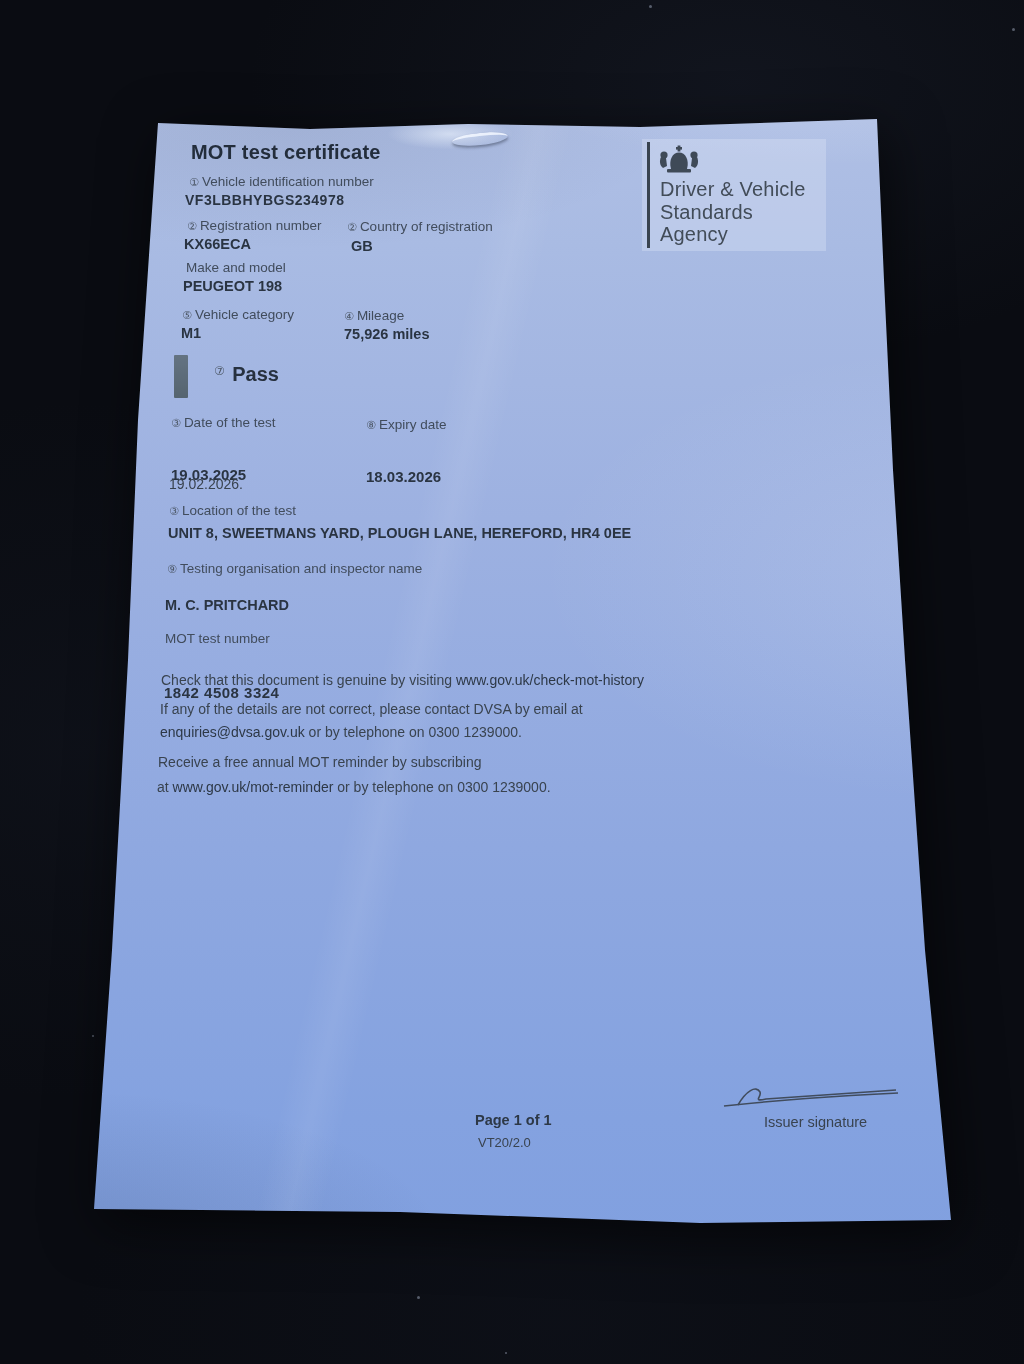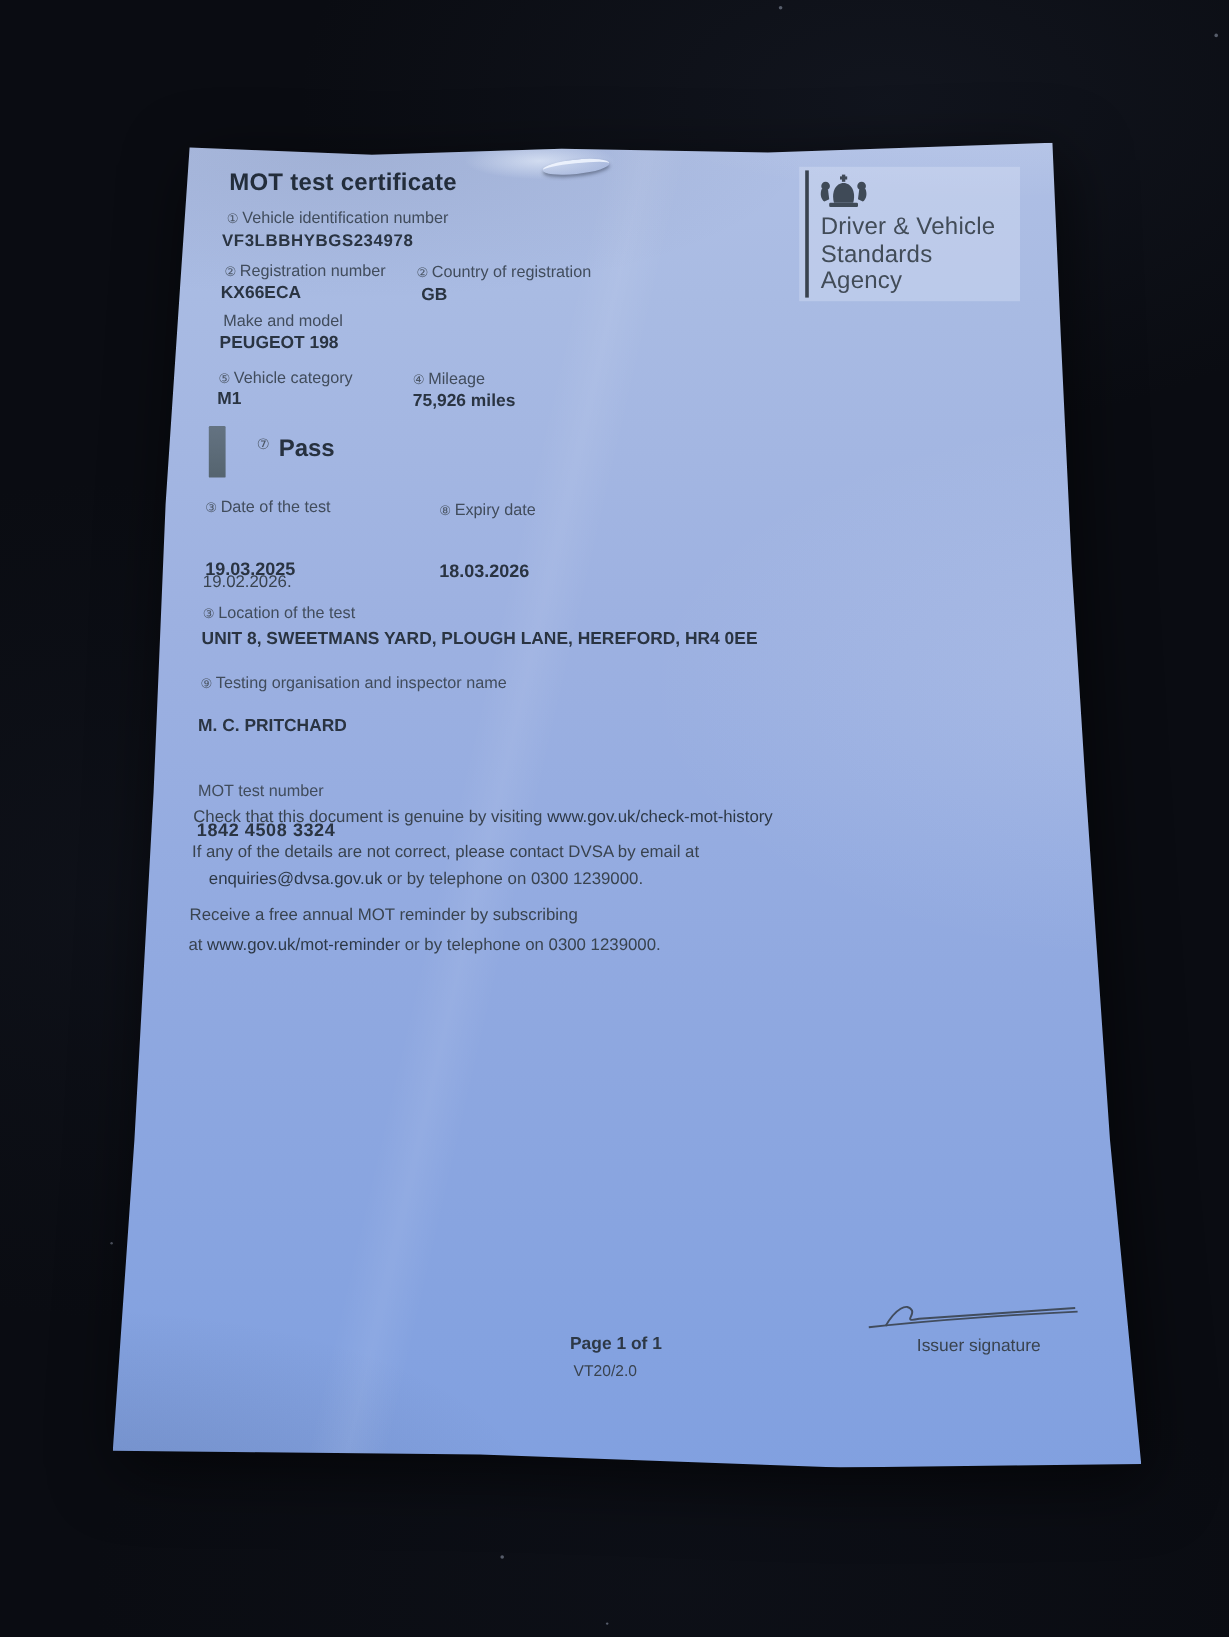--- a/index.html
+++ b/index.html
@@ -39,21 +39,21 @@
   .num{font-size:11px;color:#4c5766;margin-right:3px;}
   .val{font-size:14.5px;font-weight:bold;color:#2a3442;}
   .val-sm{font-size:14px;letter-spacing:.5px;}
   .val-dt{font-size:15px;margin-top:32px;}
   .para{font-size:14px;color:#39434f;}
   .b{font-weight:normal;color:#2d3846;}
   .pre{white-space:pre;}
   .passbar{position:absolute;left:174px;top:355px;width:14px;height:43px;
     background:linear-gradient(180deg,#647382,#55646f);border-radius:1px;}
   .pass-text{font-size:20px;font-weight:bold;color:#27313f;}
-  .logo-box{position:absolute;left:666px;top:139px;width:184px;height:112px;
+  .logo-box{position:absolute;left:642px;top:139px;width:184px;height:112px;
     background:rgba(226,234,248,.32);}
   .logo-rule{position:absolute;left:5px;top:3px;width:2.5px;height:106px;background:#39434f;}
   .logo-text{position:absolute;left:18px;font-size:20px;color:#424c58;letter-spacing:.2px;}
   .sig-label{font-size:14.5px;color:#39434f;}
   .page-label{font-size:14.5px;font-weight:bold;color:#2d3846;}
   .form-label{font-size:13px;color:#39434f;}
 </style>
 </head>
 <body>
 
@@ -116,27 +116,27 @@
     <div class="abs val val-dt" style="left:366px;top:436px;">18.03.2026</div>
 
     <div class="abs para" style="left:169px;top:476px;">19.02.2026.</div>
 
     <div class="abs lab" style="left:169px;top:503px;"><span class="num">③</span><span>Location of the test</span></div>
     <div class="abs val" style="left:168px;top:525px;">UNIT 8, SWEETMANS YARD, PLOUGH LANE, HEREFORD, HR4 0EE</div>
 
     <div class="abs lab" style="left:167px;top:561px;"><span class="num">⑨</span><span>Testing organisation and inspector name</span></div>
     <div class="abs val" style="left:165px;top:597px;">M. C. PRITCHARD</div>
 
-    <div class="abs lab" style="left:165px;top:631px;margin-top:20px;">MOT test number</div>
+    <div class="abs lab" style="left:165px;top:631px;">MOT test number</div>
     <div class="abs val val-dt" style="left:164px;top:652px;letter-spacing:.5px;">1842 4508 3324</div>
 
     <div class="abs para" style="left:161px;top:672px;"><span>Check that this document is genuine by visiting</span> <span class="b">www.gov.uk/check-mot-history</span></div>
 
     <div class="abs para" style="left:160px;top:701px;">If any of the details are not correct, please contact DVSA by email at</div>
-    <div class="abs para" style="left:174px;top:724px;"><span class="b">enquiries@dvsa.gov.uk</span> <span>or by telephone on 0300 1239000.</span></div>
+    <div class="abs para" style="left:160px;top:724px;"><span class="b">enquiries@dvsa.gov.uk</span> <span>or by telephone on 0300 1239000.</span></div>
 
     <div class="abs para" style="left:158px;top:754px;">Receive a free annual MOT reminder by subscribing</div>
     <div class="abs para" style="left:157px;top:779px;"><span>at</span> <span class="b">www.gov.uk/mot-reminder</span> <span>or by telephone on 0300 1239000.</span></div>
 
     <div class="abs page-label" style="left:475px;top:1112px;">Page 1 of 1</div>
     <div class="abs form-label" style="left:478px;top:1135px;">VT20/2.0</div>
 
     <svg style="position:absolute;left:720px;top:1083px;" width="182" height="26" viewBox="0 0 182 26">
       <g fill="none" stroke="#3a434f" stroke-width="1.6" opacity=".9">
         <path d="M18,22 C26,8 36,2 40,9 C42,14 32,19 46,16 L176,7"></path>

